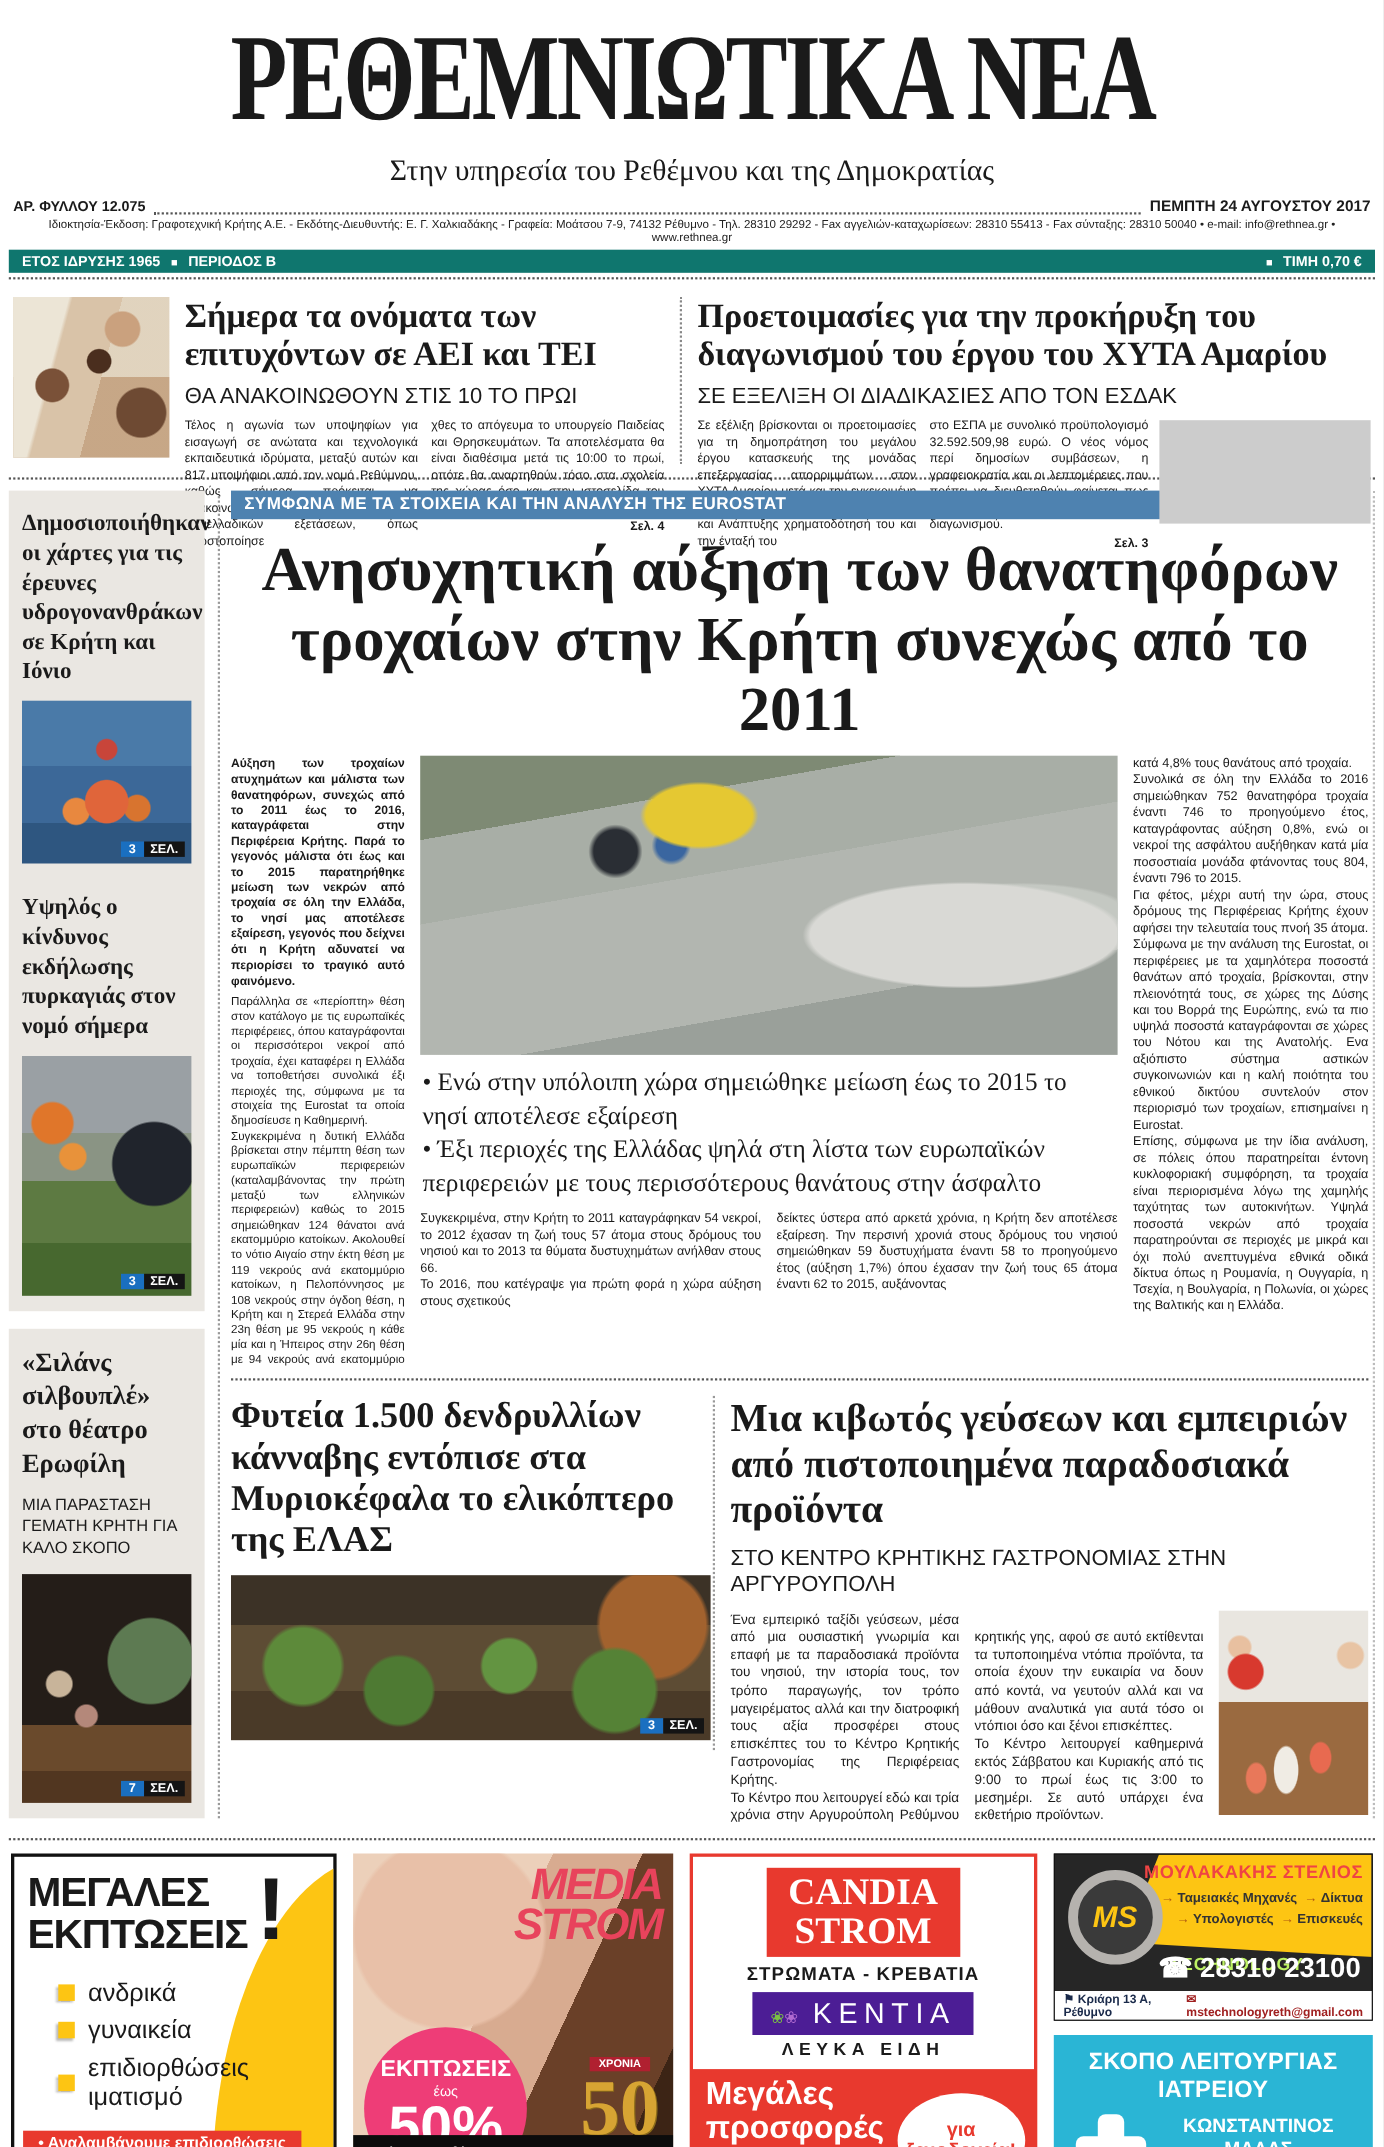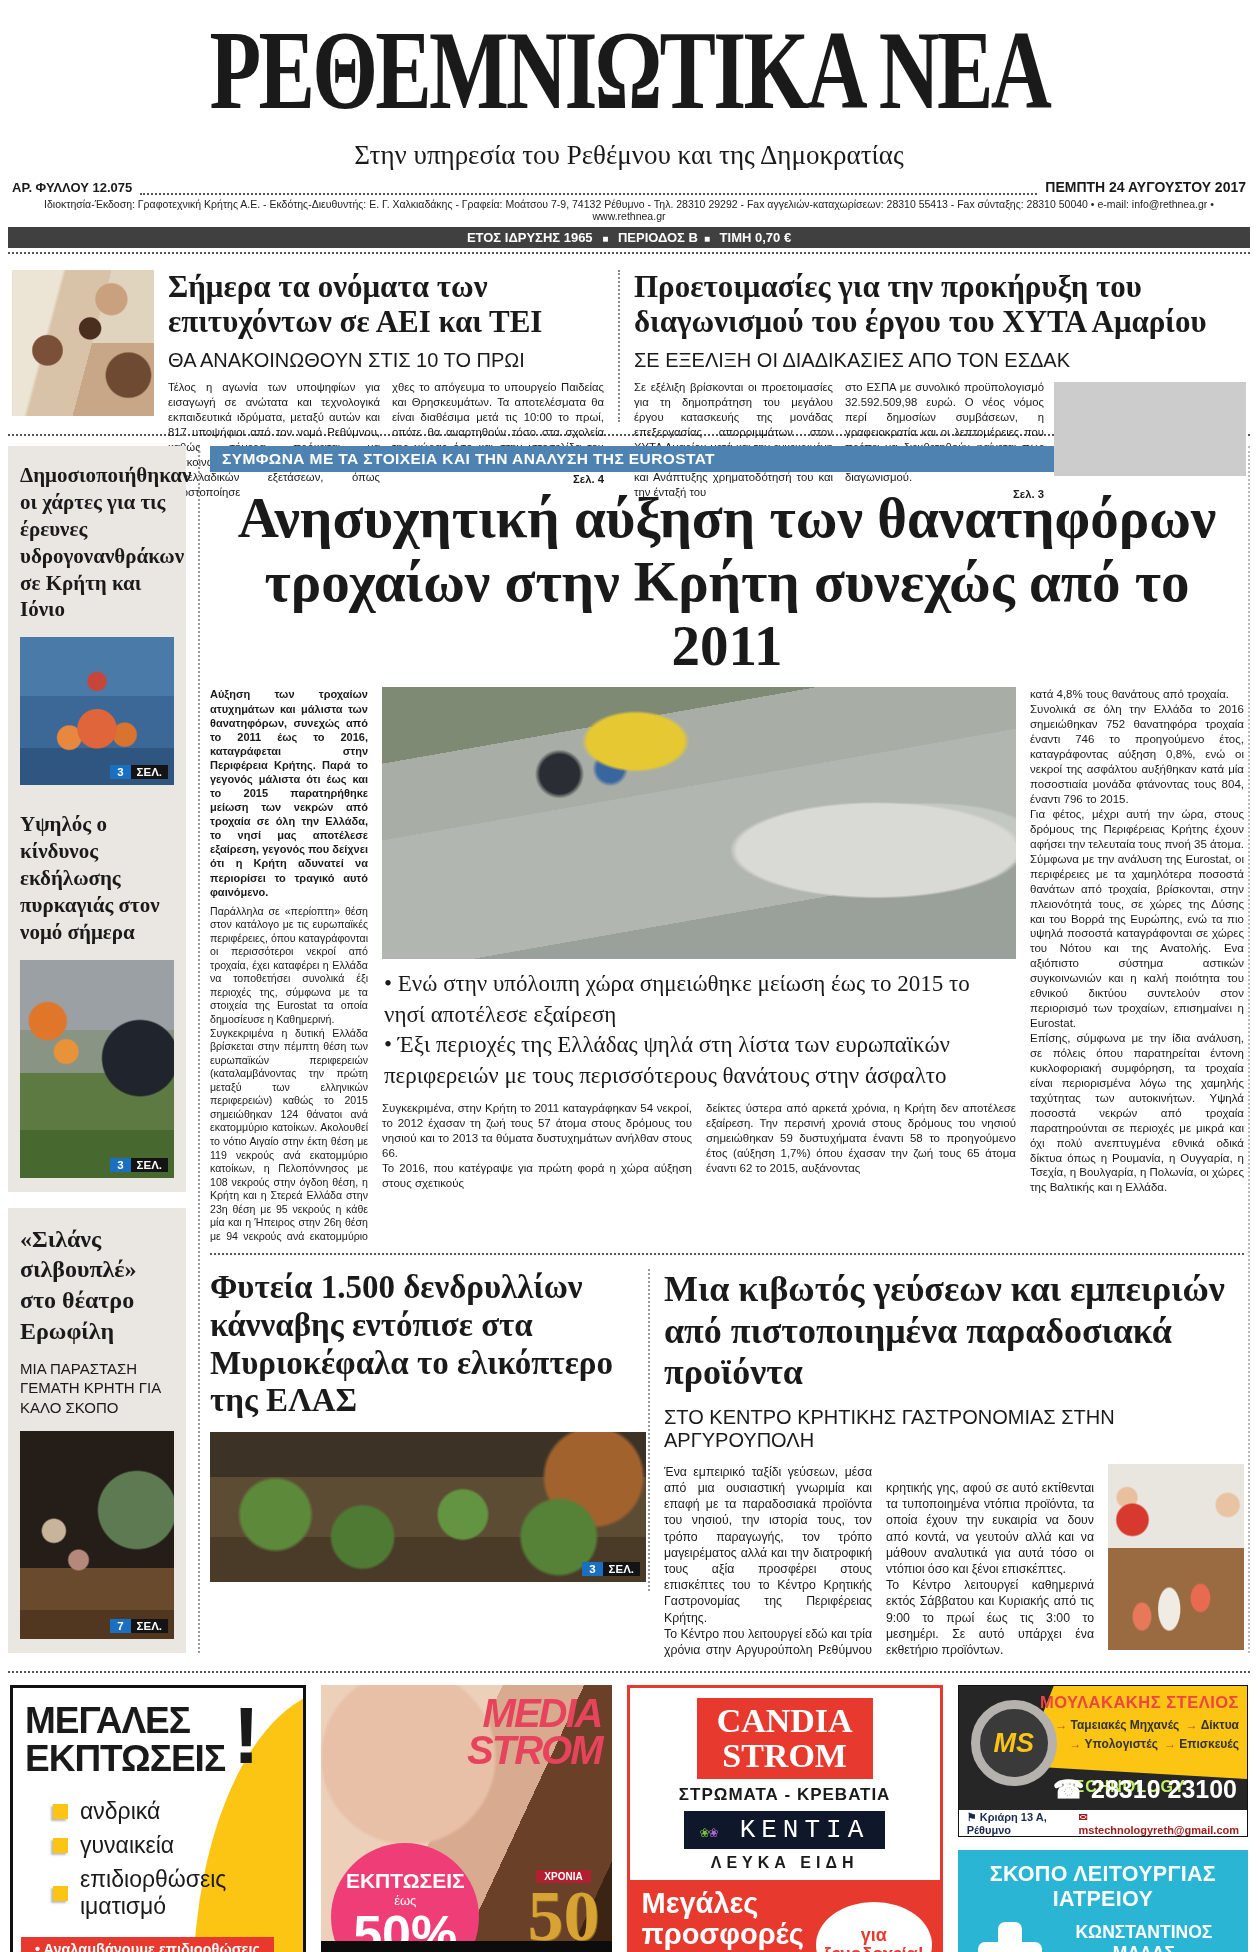--- a/index.html
+++ b/index.html
@@ -15,22 +15,22 @@
   .masthead{text-align:center;padding-top:14px;}
   .mast-title-wrap{height:112px;overflow:visible;}
   .mast-title{font-family:"Liberation Serif",serif;font-weight:bold;font-size:92px;
               letter-spacing:-3px;display:inline-block;transform:scale(.92,1.22);
               transform-origin:center top;line-height:1;}
   .mast-sub{font-family:"Liberation Serif",serif;font-size:27px;margin-top:14px;}
   .issue-row{display:flex;align-items:flex-end;font-weight:bold;font-size:13px;padding:8px 4px 0;}
   .leader{flex:1;border-bottom:2px dotted #555;margin:0 8px;height:11px;}
   .issue-date{font-size:14px;}
   .info-line{font-size:10.5px;text-align:center;color:#222;padding:3px 2px 5px;}
-  .red-bar{background:#404040;color:#fff;font-weight:bold;font-size:13px;display:flex;
-           justify-content:center;padding:3px 12px;align-items:center;}
+  .red-bar{background:#0f766e;color:#fff;font-weight:bold;font-size:13px;display:flex;
+           justify-content:space-between;padding:3px 12px;align-items:center;}
   .red-bar .sq{font-size:10px;margin:0 6px;}
 
   
   .top-row{display:flex;gap:14px;padding:12px 4px 8px;height:172px;}
   .photo{background:#ccc;position:relative;overflow:hidden;flex:none;}
   .crowd-photo{width:142px;height:146px;
     background:
       radial-gradient(circle at 82% 72%,#6e4a33 0 14%,transparent 15%),
       radial-gradient(circle at 55% 40%,#4a2e1e 0 9%,transparent 10%),
       radial-gradient(circle at 25% 55%,#7a5138 0 11%,transparent 12%),
@@ -167,22 +167,22 @@
              color:#d7a433;text-shadow:1px 1px 0 #8a6a1a;}
   .anniv-lbl{color:#fff;background:#b02030;font-size:10px;font-weight:bold;padding:1px 8px;display:inline-block;}
   .ms-black{position:absolute;left:0;right:0;bottom:26px;height:120px;background:#0c0c0c;color:#fff;
             display:flex;justify-content:space-between;padding:8px 10px;}
   .ms-store{font-size:11.8px;font-weight:bold;white-space:pre-line;line-height:1.3;}
   
   .ad3{border:3px solid #e8392e;background:#fff;text-align:center;padding:10px 10px 8px;}
   .candia-logo{background:#e8392e;color:#fff;display:inline-block;padding:6px 20px;
                font-family:"Liberation Serif",serif;font-weight:bold;font-size:34px;line-height:1.02;}
   .candia-products{font-weight:bold;font-size:17px;margin-top:6px;letter-spacing:1px;}
-  .kentia{background:#0f172a;color:#fff;display:inline-block;padding:4px 16px;margin-top:6px;
-          font-family:Liberation Mono, monospace;font-size:26px;letter-spacing:6px;}
+  .kentia{background:#4c1d95;color:#fff;display:inline-block;padding:4px 16px;margin-top:6px;
+          font-family:Liberation Sans, sans-serif;font-size:26px;letter-spacing:6px;}
   .kentia .fl{font-size:15px;letter-spacing:0;}
   .fl-g{color:#7ac143;} .fl-p{color:#b06ad0;}
   .candia-linens{font-weight:bold;font-size:16px;letter-spacing:5px;margin-top:5px;}
   .candia-offer{background:#e8392e;color:#fff;text-align:left;position:relative;
                 margin:8px -10px 0;padding:8px 112px 10px 12px;}
   .offer-l1{font-weight:bold;font-size:29px;line-height:1.05;}
   .offer-l2,.offer-l3{font-size:17px;line-height:1.15;}
   .offer-l2 b,.offer-l3 b{font-size:27px;font-weight:bold;}
   .hotel-oval{position:absolute;right:8px;top:22px;width:116px;height:86px;background:#fff;
               border-radius:50%;color:#e8392e;font-weight:bold;font-size:18px;

